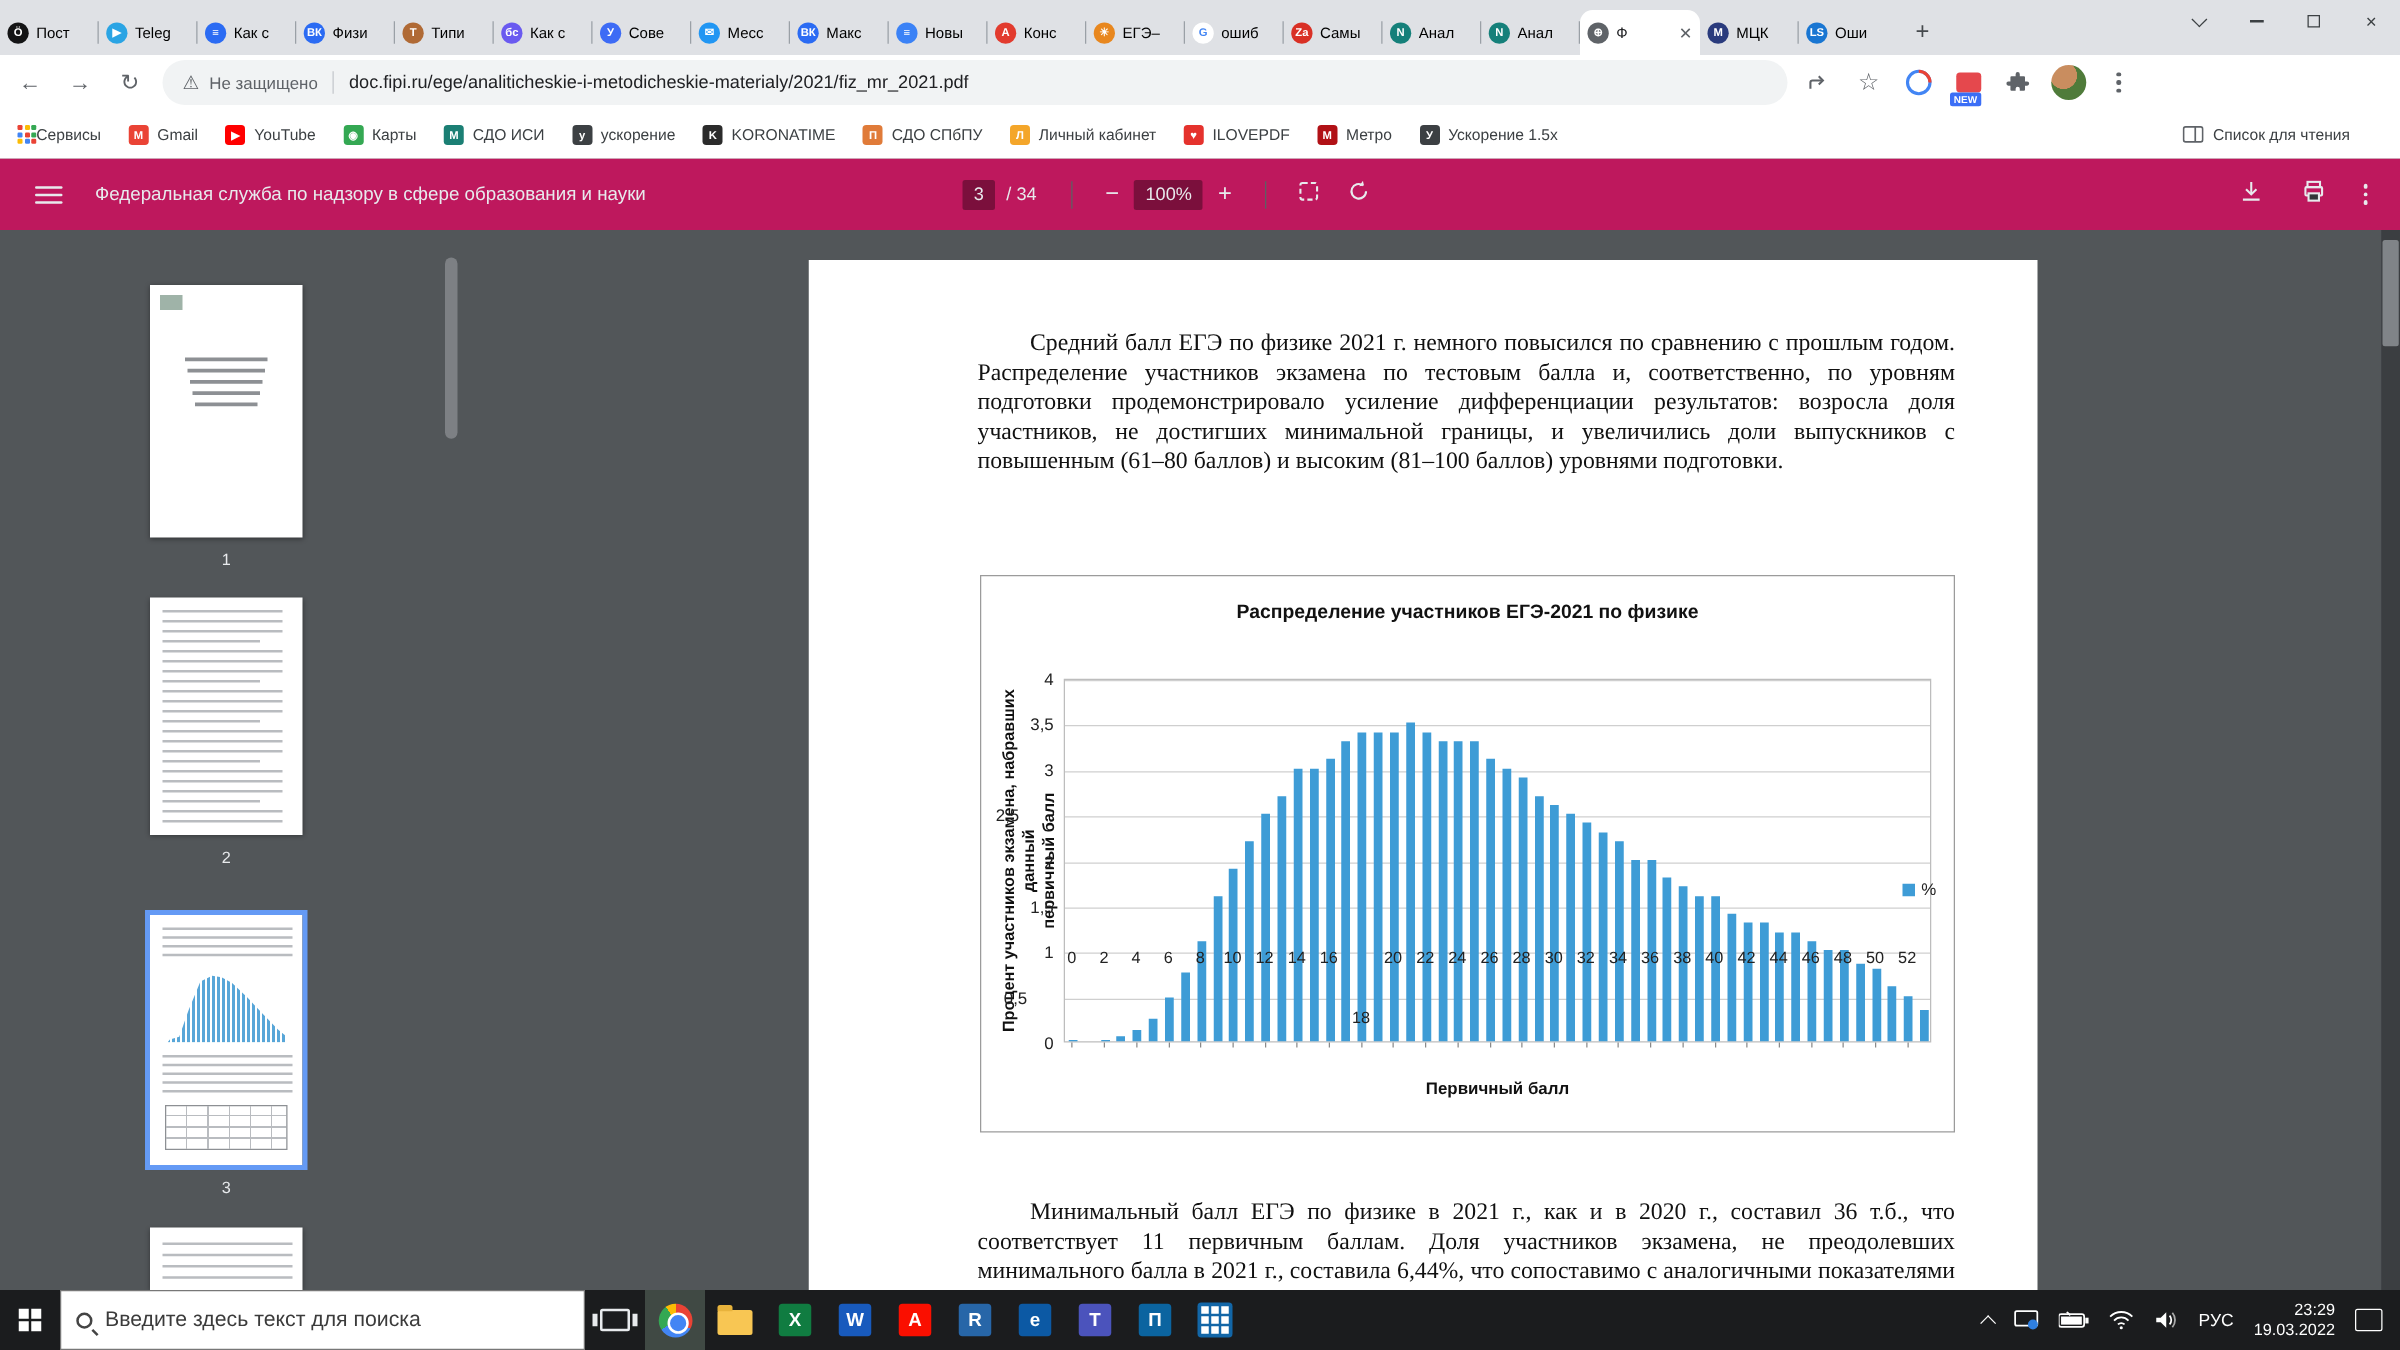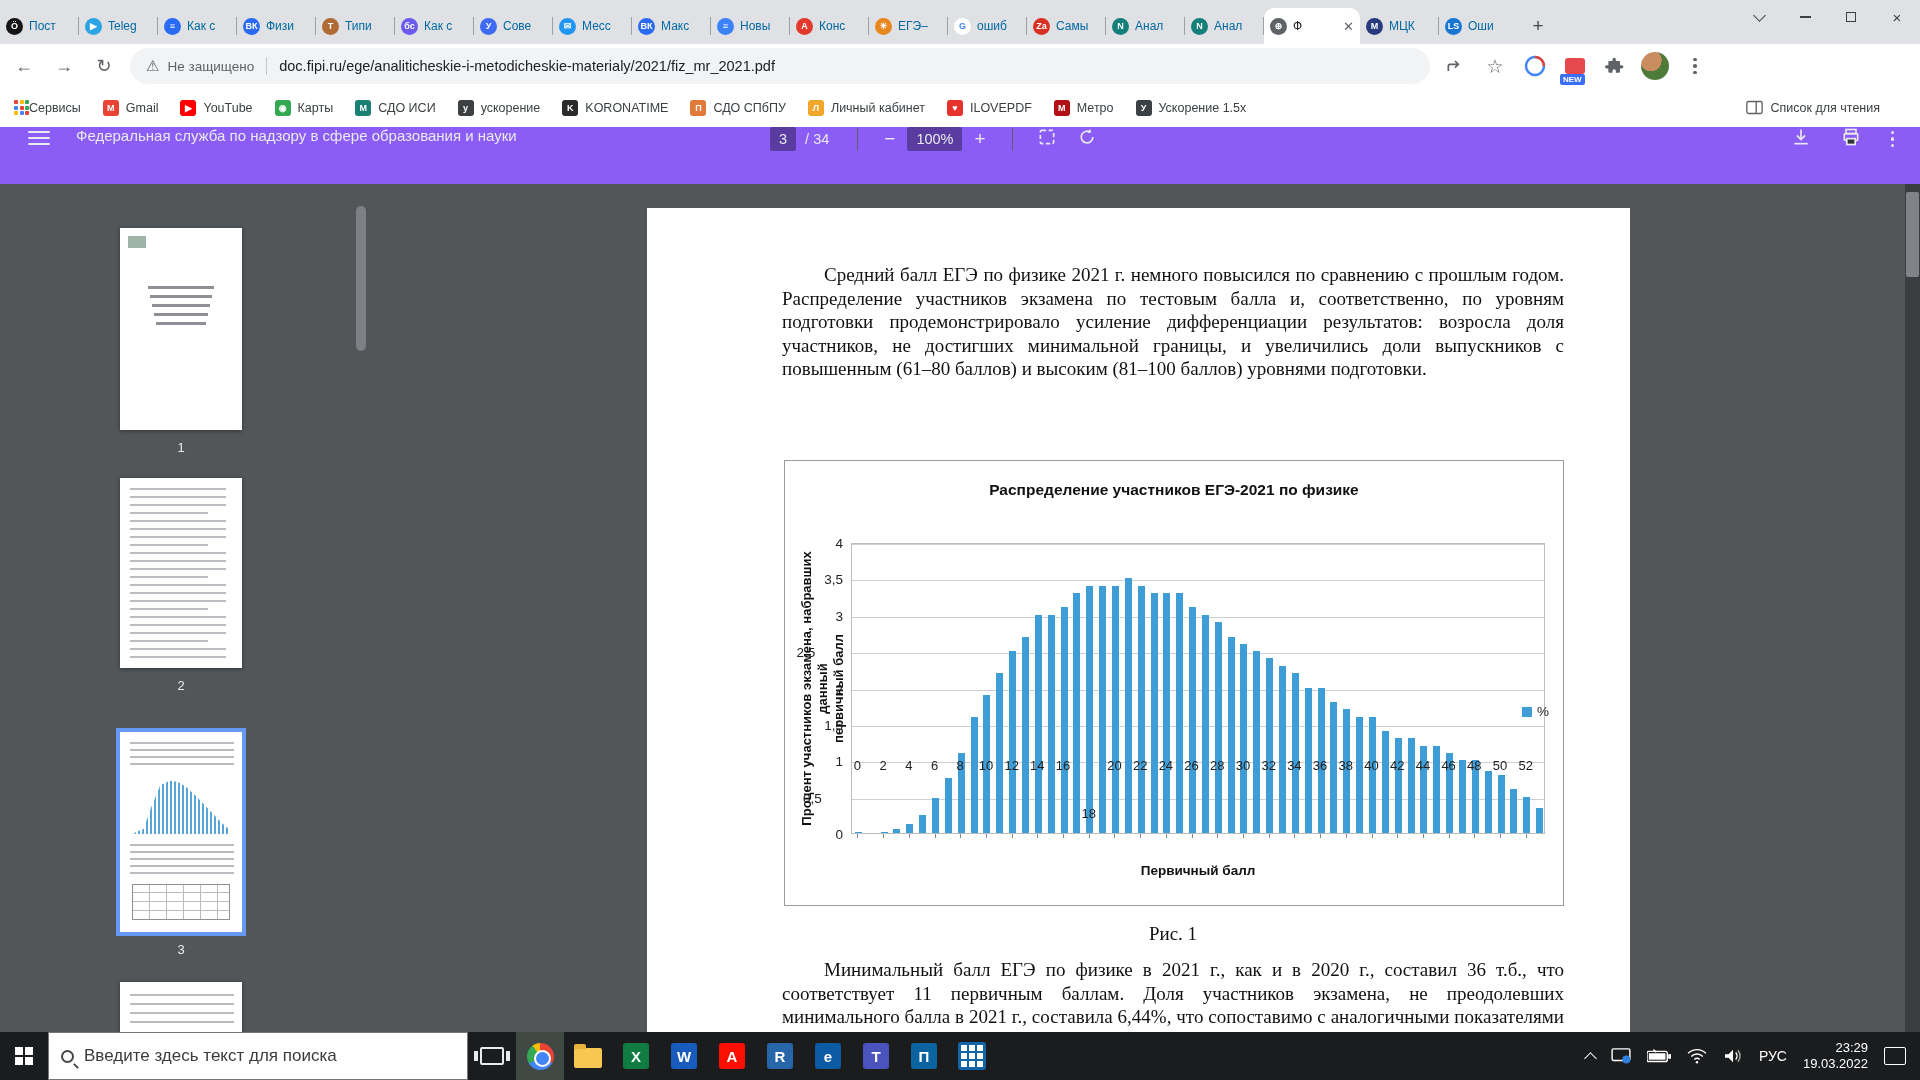--- a/index.html
+++ b/index.html
@@ -6,21 +6,21 @@
   html,body { width:1920px; height:1080px; overflow:hidden; background:#525659;
               font-family:"Liberation Sans", sans-serif; }
 
   
   #tabstrip { position:absolute; left:0; top:0; width:1920px; height:44px; background:#dfe1e5; display:flex; align-items:flex-end; }
   .tab { position:relative; width:79px; height:36px; display:flex; align-items:center; padding:0 6px; cursor:default; }
   .tab .sep { position:absolute; right:0; top:9px; width:1px; height:18px; background:#9aa0a6; }
   .tab.active { background:#fff; border-radius:10px 10px 0 0; width:96px; z-index:2; }
   .fav { width:17px; height:17px; border-radius:50%; flex:0 0 17px; display:flex; align-items:center; justify-content:center;
          font-size:9px; font-weight:bold; color:#fff; overflow:hidden; }
-  .tab-label { font-size:12px; color:#0369a1; margin-left:6px; white-space:nowrap; overflow:hidden; flex:1; }
+  .tab-label { font-size:12px; color:#000000; margin-left:6px; white-space:nowrap; overflow:hidden; flex:1; }
   .tab.active .tab-label { color:#202124; }
   .tab-close { font-size:13px; color:#5f6368; margin-left:2px; }
   #new-tab-btn { width:28px; height:28px; margin:0 0 4px 6px; border-radius:50%; font-size:19px; color:#45494d;
                  display:flex; align-items:center; justify-content:center; }
   #win-controls { position:absolute; right:0; top:0; height:34px; display:flex; align-items:center; }
   .winbtn { width:46px; height:34px; display:flex; align-items:center; justify-content:center; color:#3c4043; font-size:15px; }
   .chev { width:9px; height:9px; border-right:1.6px solid #3c4043; border-bottom:1.6px solid #3c4043; transform:rotate(45deg); margin-top:-4px; }
   .minline { width:11px; height:1.6px; background:#3c4043; }
   .maxbox { width:10px; height:10px; border:1.6px solid #3c4043; }
 
@@ -46,22 +46,22 @@
   #bookmarksbar { position:absolute; left:0; top:88px; width:1920px; height:39px; background:#fff; display:flex; align-items:center; padding-left:14px; }
   .bm { display:flex; align-items:center; margin-right:22px; }
   .bm-icon { width:16px; height:16px; border-radius:3px; margin-right:7px; display:flex; align-items:center; justify-content:center;
              color:#fff; font-size:9px; font-weight:bold; }
   .bm-label { font-size:12.5px; color:#3c4043; white-space:nowrap; }
   .appsgrid { display:grid; grid-template-columns:repeat(3,4px); grid-gap:1.5px; }
   .appsgrid i { width:4px; height:4px; border-radius:1px; }
   #reading-list { position:absolute; right:18px; top:0; height:39px; display:flex; align-items:center; }
 
   
-  #pdfbar { position:absolute; left:0; top:127px; width:1920px; height:57px; background:#8b5cf6; color:#e8eaed;
-            display:flex; }
+  #pdfbar { position:absolute; left:0; top:127px; width:1920px; height:57px; background:#be185d; color:#e8eaed;
+            display:flex; align-items:center; }
   #hamburger { margin-left:28px; width:22px; }
   #hamburger i { display:block; height:2px; background:#e8eaed; margin:4px 0; border-radius:1px; }
   #pdf-title { font-size:15px; margin-left:26px; color:#e8eaed; }
   #pdf-center { position:absolute; left:770px; display:flex; align-items:center; }
   .pgbox { background:rgba(0,0,0,.35); padding:4px 9px; font-size:14.5px; border-radius:2px; }
   #page-total { font-size:14.5px; margin:0 14px 0 9px; }
   .vsep { width:1px; height:22px; background:#5c6063; margin:0 14px; }
   .zbtn { font-size:19px; margin:0 12px; color:#e8eaed; }
   #pdf-right { position:absolute; right:26px; display:flex; align-items:center; gap:30px; }
   .dots3w i { background:#e8eaed; }
@@ -555,21 +555,20 @@
         <div class="xtick" style="left: 650.611px;">46</div>
         <div class="xtickmark" style="left: 663.611px; top: 373px;"></div>
         <div class="xtick" style="left: 676.315px;">48</div>
         <div class="xtickmark" style="left: 689.315px; top: 373px;"></div>
         <div class="xtick" style="left: 702.019px;">50</div>
         <div class="xtickmark" style="left: 715.019px; top: 373px;"></div>
         <div class="xtick" style="left: 727.722px;">52</div>
         <div class="xtickmark" style="left: 740.722px; top: 373px;"></div>
       </div>
 
-    <div id="fig-caption">Рис. 1</div>
     <div class="doc" style="top:750px;">
       <p>Минимальный балл ЕГЭ по физике в 2021 г., как и в 2020 г., составил 36 т.б., что соответствует 11 первичным баллам. Доля участников экзамена, не преодолевших минимального балла в 2021 г., составила 6,44%, что сопоставимо с аналогичными показателями 2020 и 2019 гг. (в 2020 г. – 5,79%, в 2019 г. – 7,41%).</p>
     </div>
   </div>
 
   <div id="main-scroll-track"></div>
   <div id="main-scroll"></div>
 <div class="thumb" style="top: 44px; height: 202px;">
       <div class="tline dark" style="position: absolute; left: 28px; right: 28px; top: 58px; height: 3px;"></div>
       <div class="tline dark" style="position: absolute; left: 30px; right: 30px; top: 67px; height: 3px;"></div>

